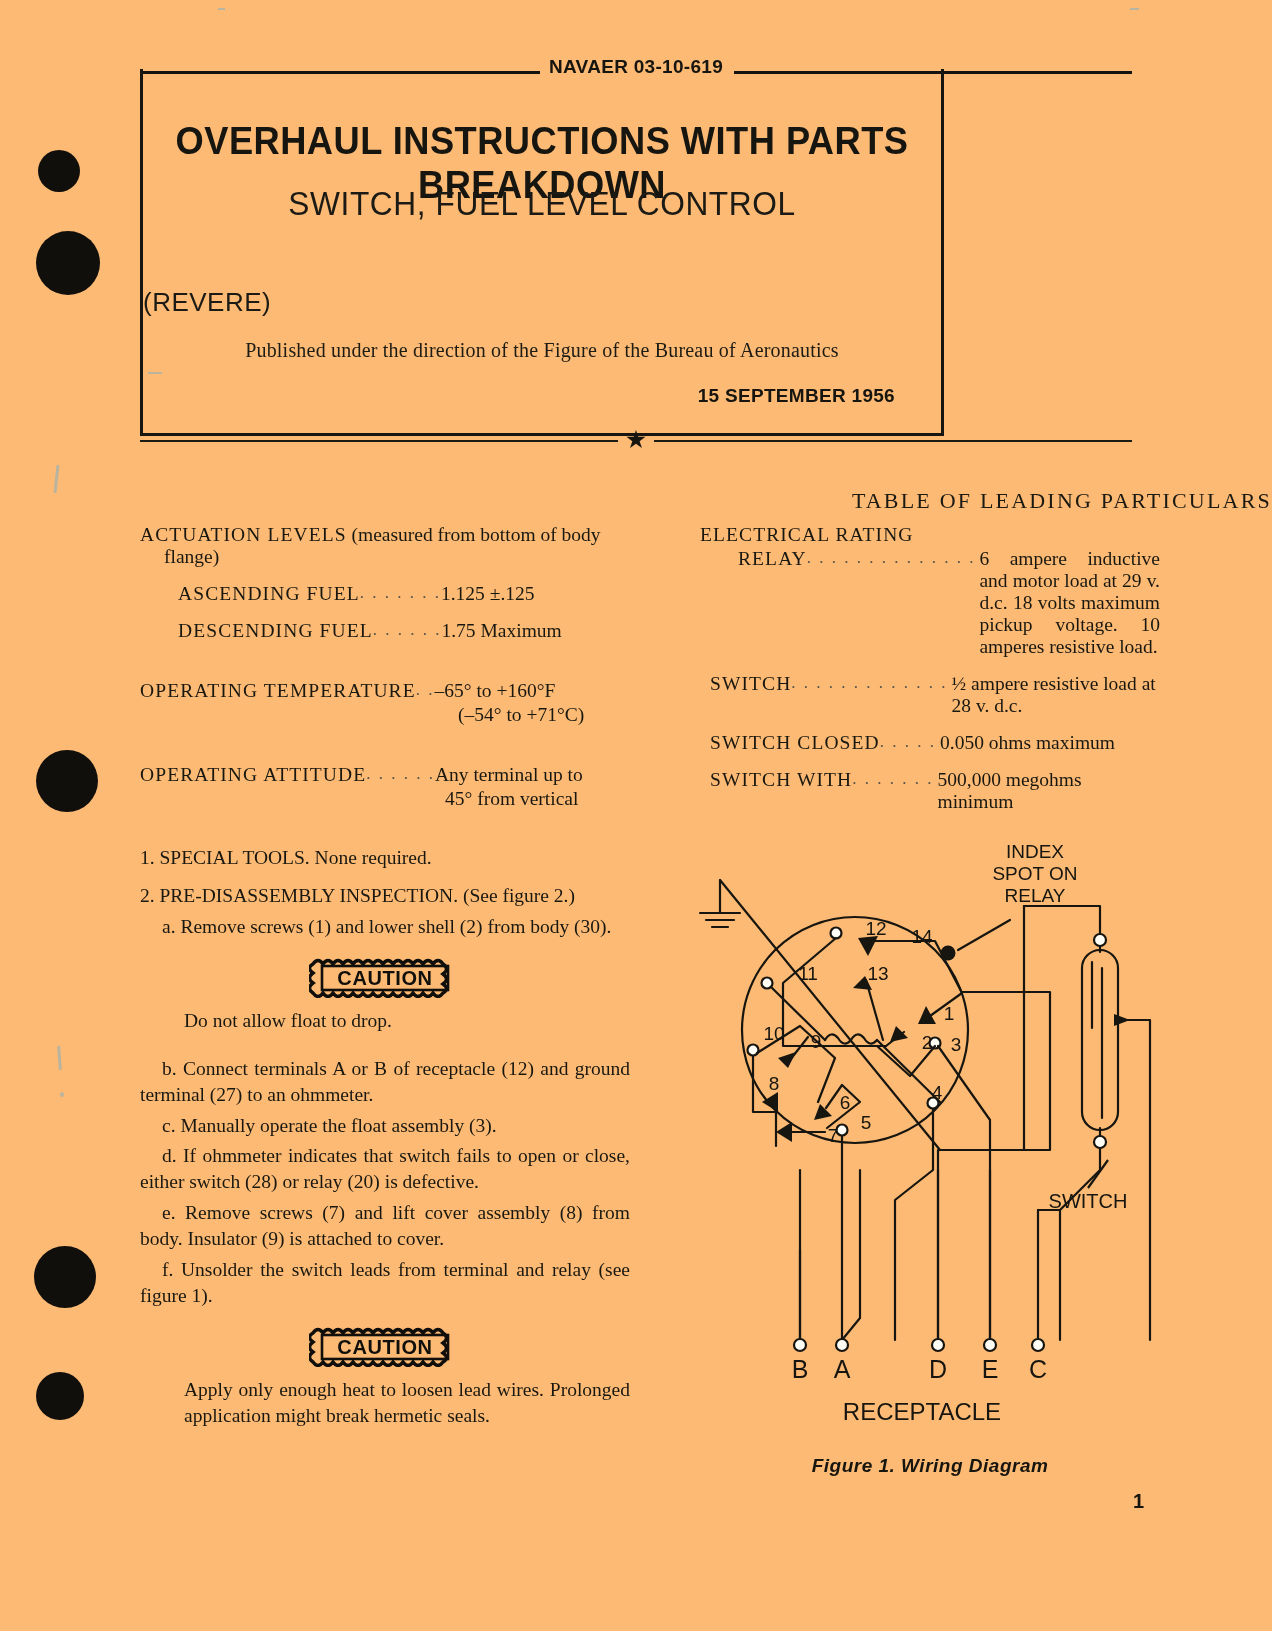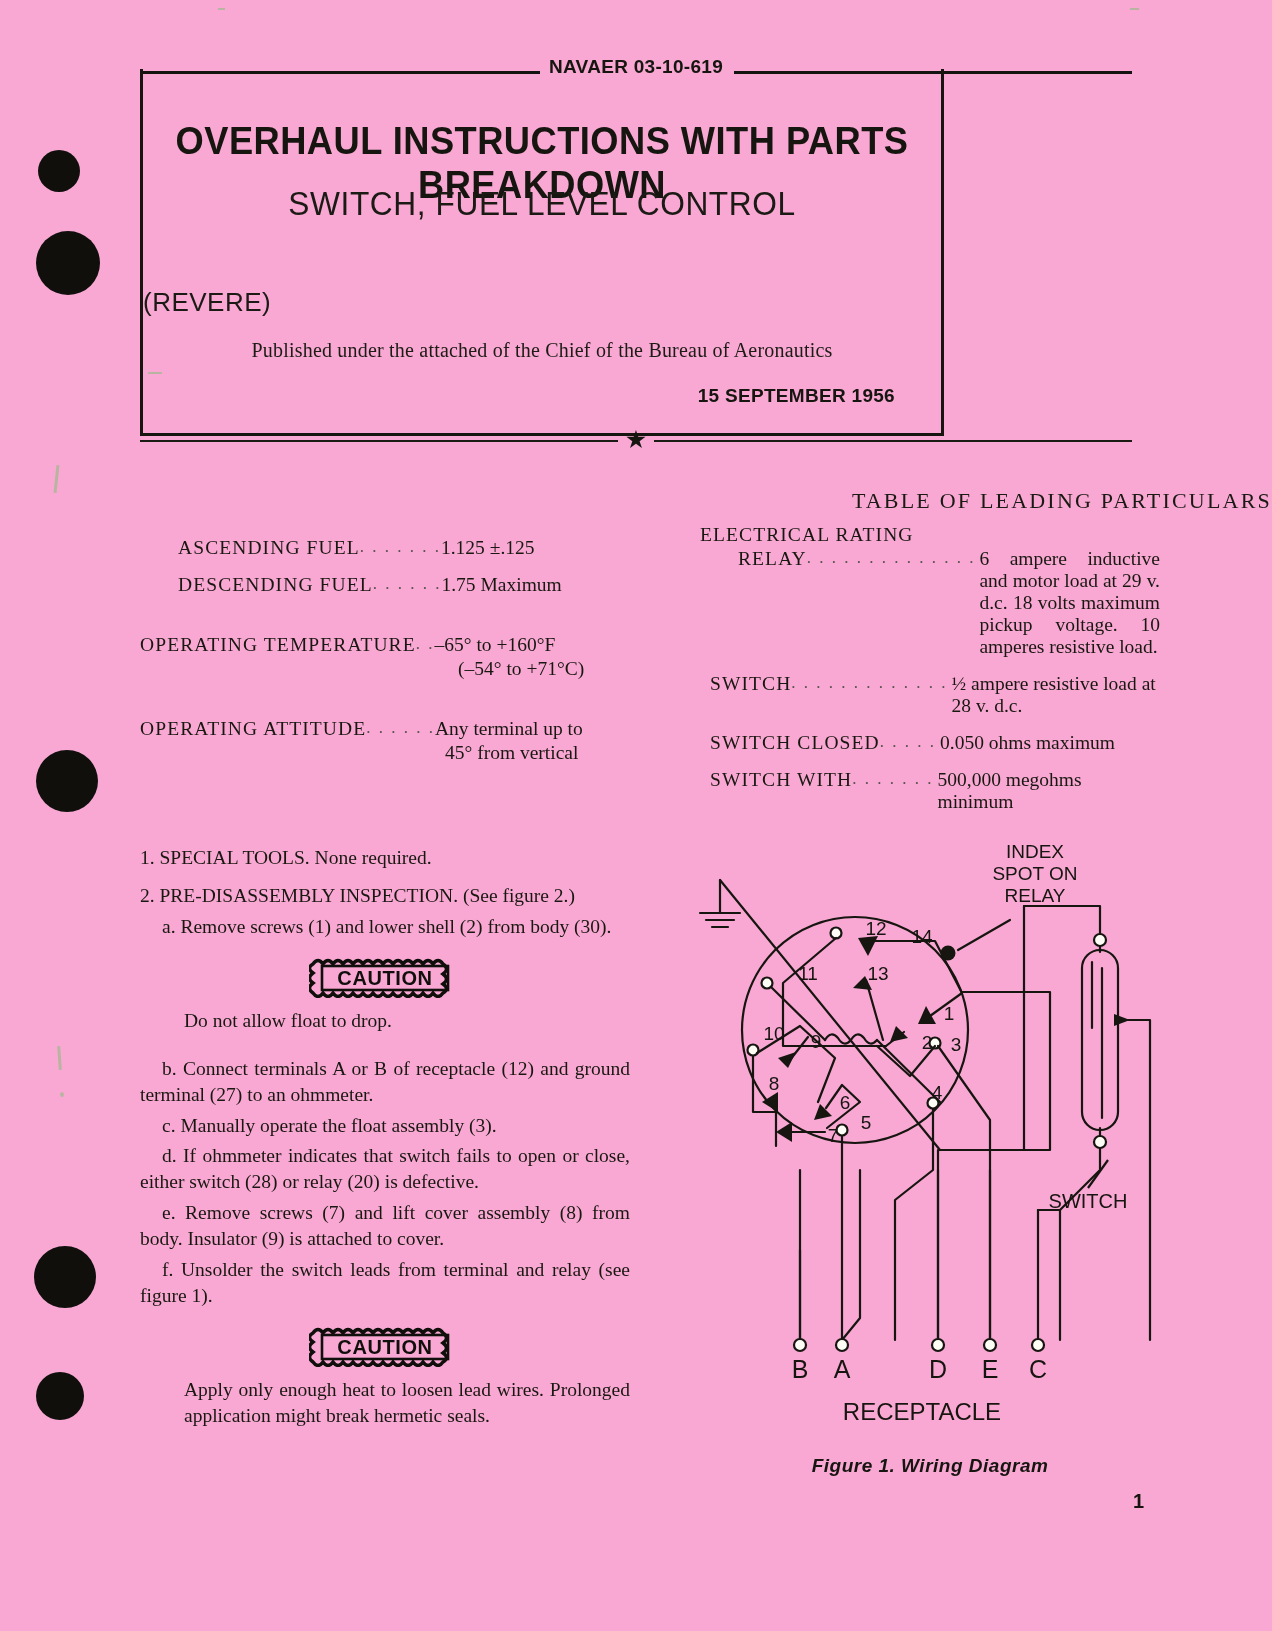--- a/index.html
+++ b/index.html
@@ -11,21 +11,21 @@
     width: 1272px;
     height: 1631px;
     position: relative;
     font-family: "Liberation Serif", "DejaVu Serif", serif;
     background: #fdfdf4;
     overflow: hidden;
   }
   .page {
     position: absolute;
     inset: 0;
-    background: #f9a8d4;
+    background: #fdba74;
   }
 
   
   .hole {
     position: absolute;
     background: #100f0c;
     border-radius: 50%;
   }
   .hole.h1 { left: 38px;  top: 150px; width: 42px; height: 42px; }
   .hole.h2 { left: 36px;  top: 231px; width: 64px; height: 64px; }
@@ -315,33 +315,37 @@
   <div class="hdr-rule-wrap">
     <div class="hdr-rule-left"></div>
     <div class="hdr-rule-right"></div>
     <div class="hdr-docnum">NAVAER 03-10-619</div>
   </div>
 
   <div class="title-box">
     <div class="main-title">OVERHAUL INSTRUCTIONS WITH PARTS BREAKDOWN</div>
     <div class="sub-title">SWITCH, FUEL LEVEL CONTROL</div>
     <div class="vendor">(REVERE)</div>
-    <div class="published">Published under the attached of the Chief of the Bureau of Aeronautics</div>
+    <div class="published">Published under the direction of the Figure of the Bureau of Aeronautics</div>
     <div class="pubdate">15 SEPTEMBER 1956</div>
   </div>
 
   <div class="star-rule">
     <div class="rl"></div>
     <div class="star">★</div>
     <div class="rr"></div>
   </div>
 
   <div class="tlp-title">TABLE OF LEADING PARTICULARS</div>
 
   <div class="tlp-left">
+    <div class="row hang">
+      <span class="lbl">ACTUATION LEVELS</span>
+      <span>(measured from bottom of body flange)</span>
+    </div>
 
     <div class="gap-sm"></div>
 
     <div class="row indent1 val-wrap">
       <span class="val-lbl lbl">ASCENDING FUEL</span>
       <span class="dots">. . . . . . .</span>
       <span>1.125 ±.125</span>
     </div>
 
     <div class="gap-sm"></div>

